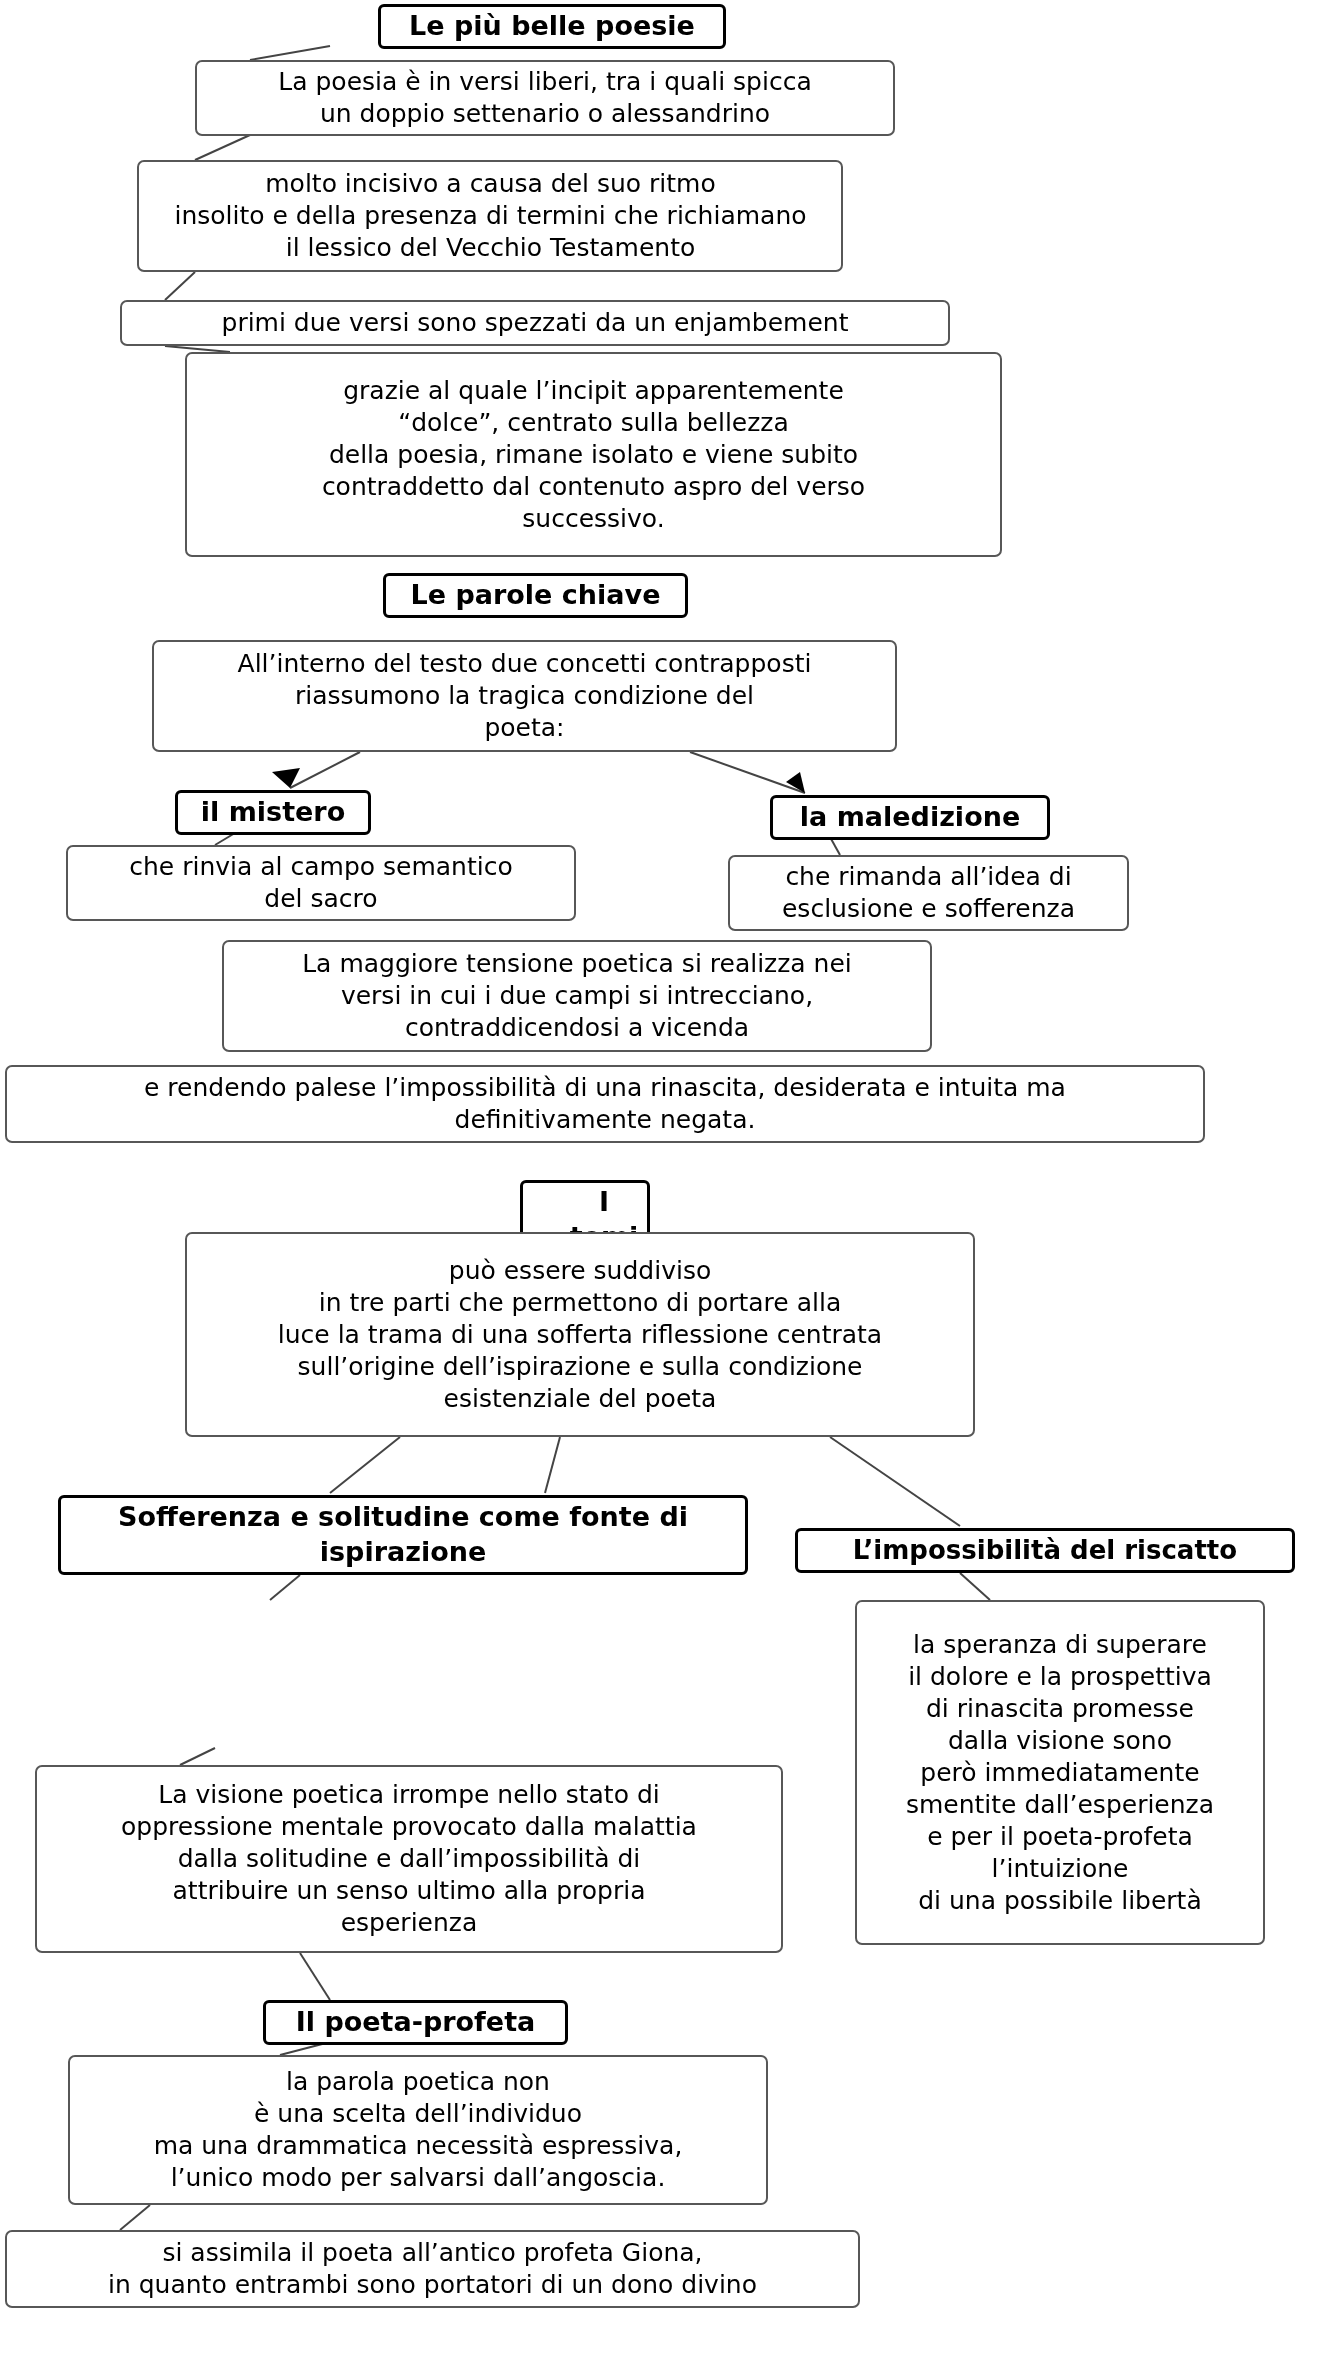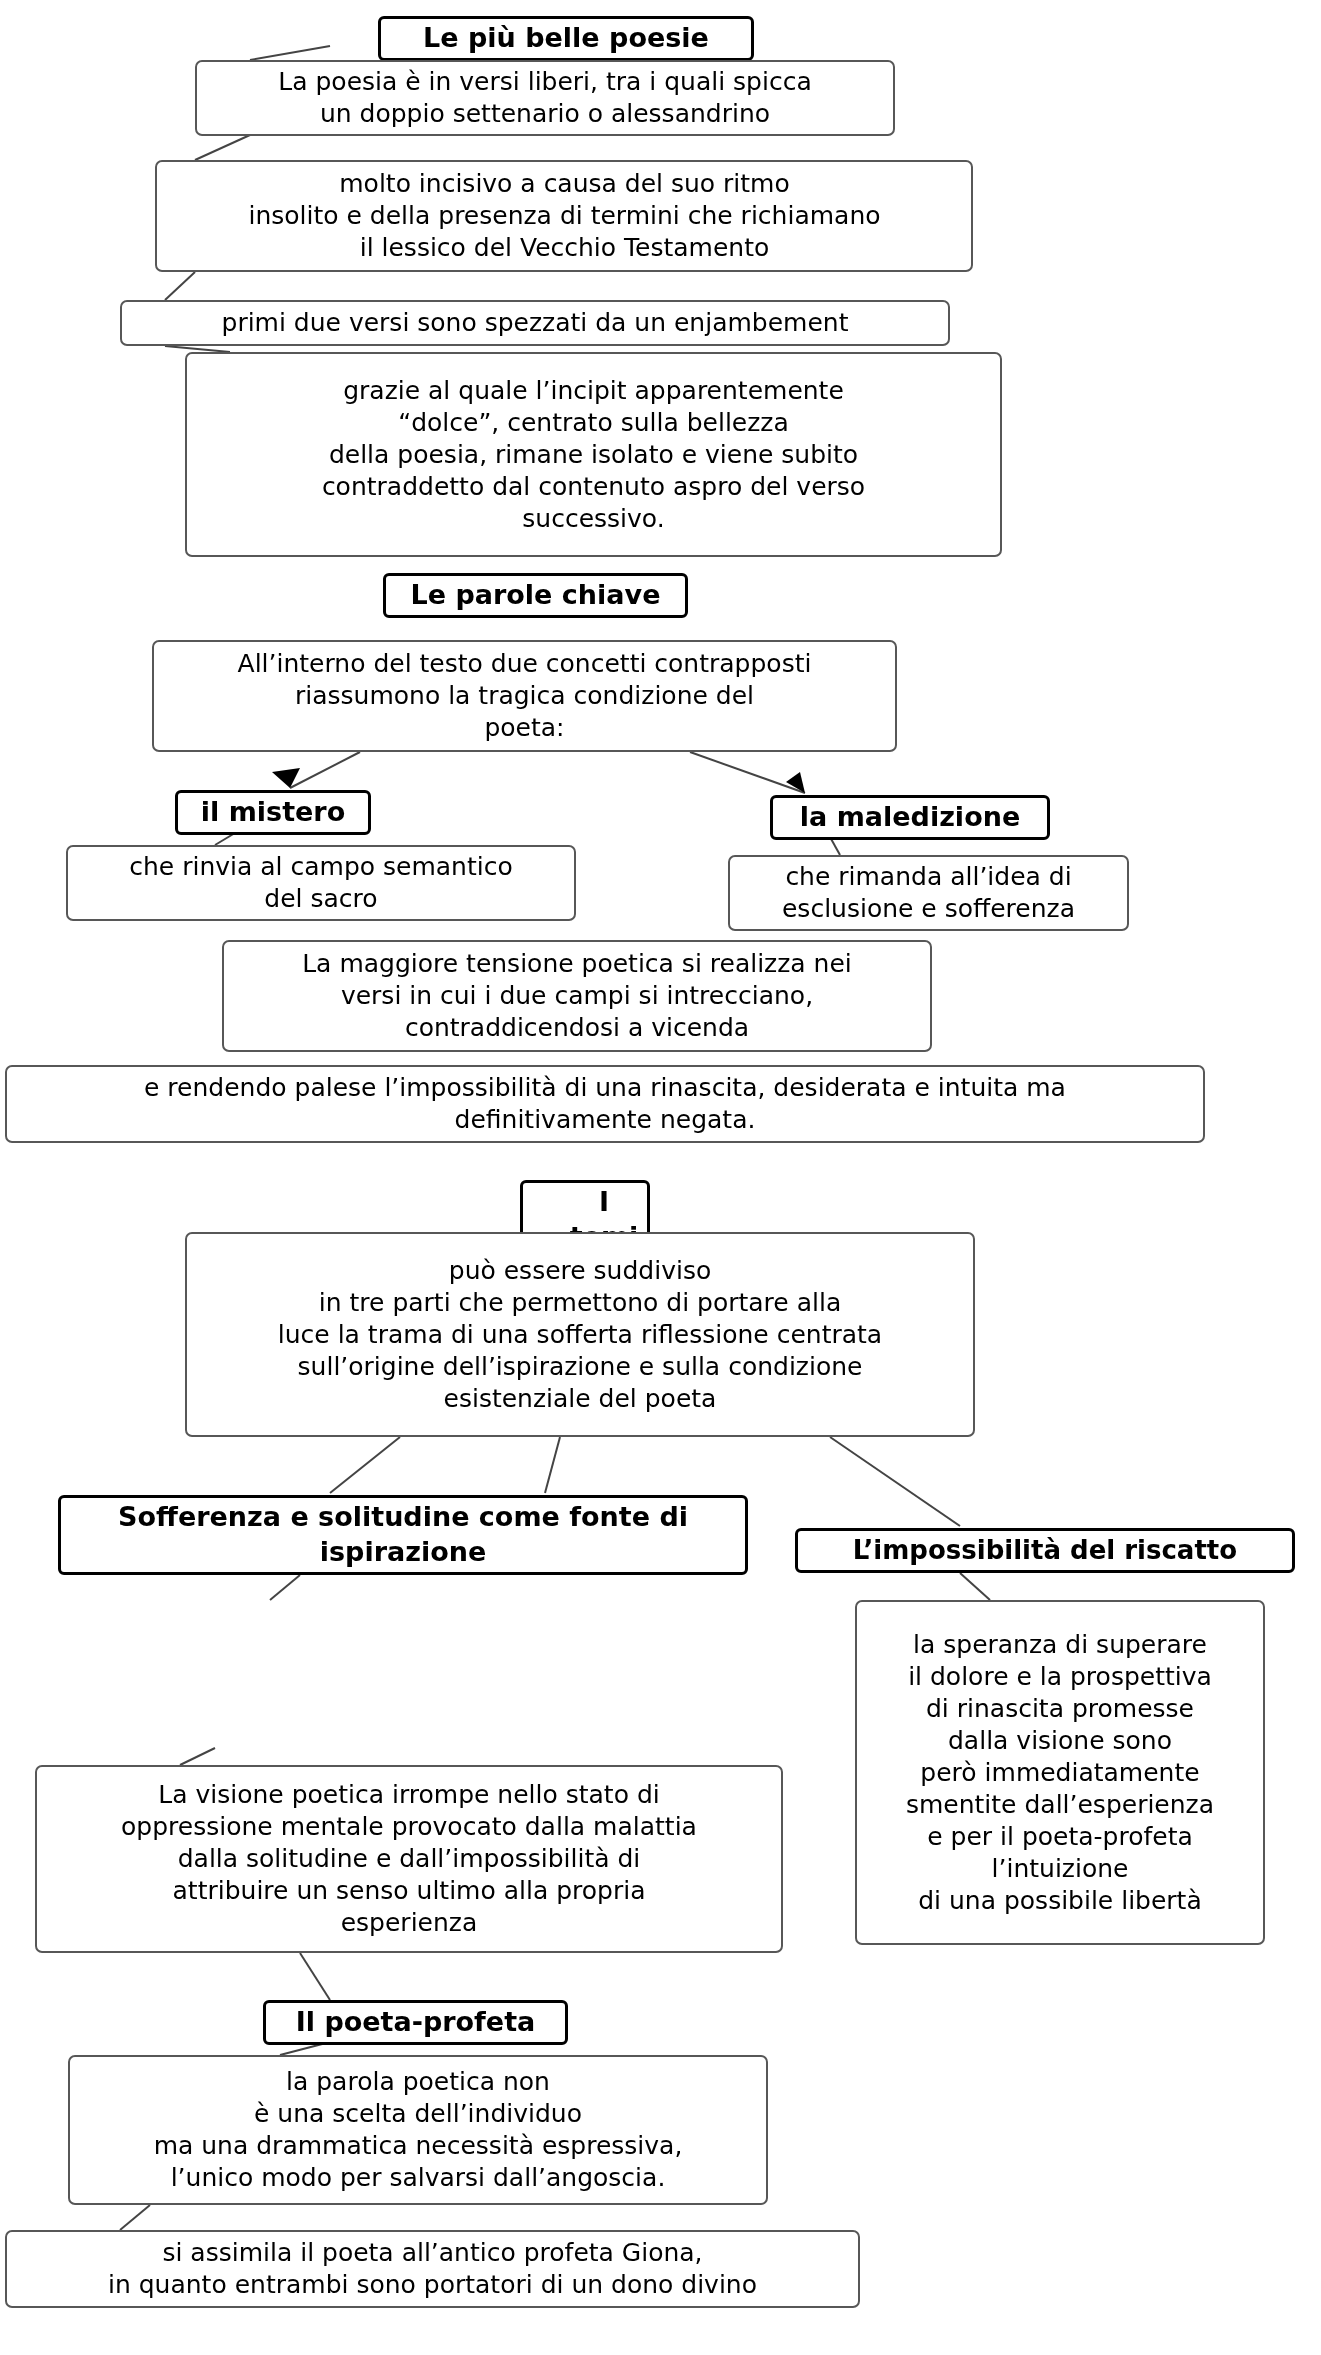--- a/index.html
+++ b/index.html
@@ -78,26 +78,26 @@
       <path d="M 300 1953 L 330 2000"></path>
       <path d="M 330 2042 L 280 2055"></path>
       <path d="M 150 2205 L 120 2230"></path>
     </g>
     <g fill="#000000">
       <polygon points="290,788 272,772 300,768"></polygon>
       <polygon points="805,793 786,782 800,772"></polygon>
     </g>
   </svg>
 
-  <div class="node title" style="left:378px; top:16px; width:376px; min-height:42px;">Le più belle poesie</div>
+  <div class="node title" style="left:378px; top:4px; width:348px; min-height:42px;">Le più belle poesie</div>
 
   <div class="node plain" style="left:195px; top:60px; width:700px; min-height:75px;">La poesia è in versi liberi, tra i quali spicca
 un doppio settenario o alessandrino</div>
 
-  <div class="node plain" style="left:155px; top:160px; width:818px; min-height:112px;padding-left:11px;">molto incisivo a causa del suo ritmo
+  <div class="node plain" style="left:137px; top:160px; width:706px; min-height:112px;padding-left:11px;">molto incisivo a causa del suo ritmo
 insolito e della presenza di termini che richiamano
 il lessico del Vecchio Testamento</div>
 
   <div class="node plain" style="left:120px; top:300px; width:830px; min-height:46px;">primi due versi sono spezzati da un enjambement</div>
 
   <div class="node plain" style="left:185px; top:352px; width:817px; min-height:205px;">grazie al quale l’incipit apparentemente
 “dolce”, centrato sulla bellezza
 della poesia, rimane isolato e viene subito
 contraddetto dal contenuto aspro del verso
 successivo.</div>

